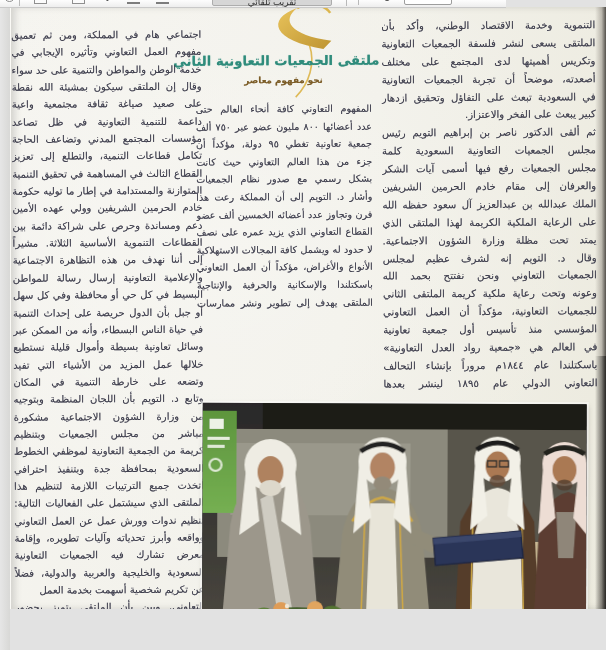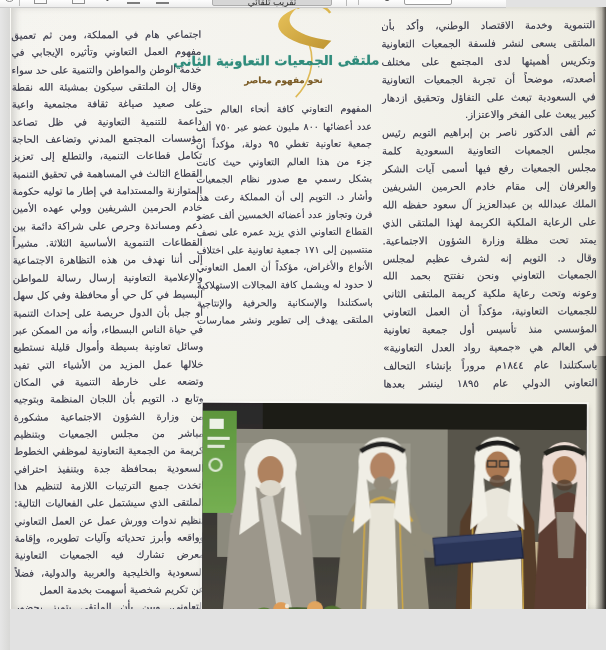--- a/index.html
+++ b/index.html
@@ -151,23 +151,22 @@
       </div>
       <div class="lines">
           <div class="tline">المفهوم التعاوني كافة أنحاء العالم حتى أصبح</div>
           <div class="tline">عدد أعضائها ٨٠٠ مليون عضو عبر ٧٥٠ ألف</div>
           <div class="tline">جمعية تعاونية تغطي ٩٥ دولة، مؤكداً أن المملكة</div>
           <div class="tline">جزء من هذا العالم التعاوني حيث كانت البداية</div>
           <div class="tline">بشكل رسمي مع صدور نظام الجمعيات التعاونية</div>
           <div class="tline">وأشار د. التويم إلى أن المملكة رعت هذا</div>
           <div class="tline">قرن وتجاوز عدد أعضائه الخمسين ألف عضو</div>
           <div class="tline">القطاع التعاوني الذي يزيد عمره على نصف</div>
-          <div class="tline">منتسبين إلى ١٧١ جمعية تعاونية على اختلاف</div>
+          <div class="tline">لا حدود له ويشمل كافة المجالات الاستهلاكية</div>
           <div class="tline">الأنواع والأغراض، مؤكداً أن العمل التعاوني</div>
-          <div class="tline">لا حدود له ويشمل كافة المجالات الاستهلاكية</div>
           <div class="tline">باسكتلندا والإسكانية والحرفية والإنتاجية</div>
           <div class="tline">الملتقى يهدف إلى تطوير ونشر ممارسات قطاع</div>
         </div>
     </div>
 
     <div class="col col-3">
         <div class="tline">اجتماعي هام في المملكة، ومن ثم تعميق</div>
         <div class="tline">مفهوم العمل التعاوني وتأثيره الإيجابي في</div>
         <div class="tline">خدمة الوطن والمواطن والتنمية على حد سواء</div>
         <div class="tline">وقال إن الملتقى سيكون بمشيئة الله نقطة تحول</div>

